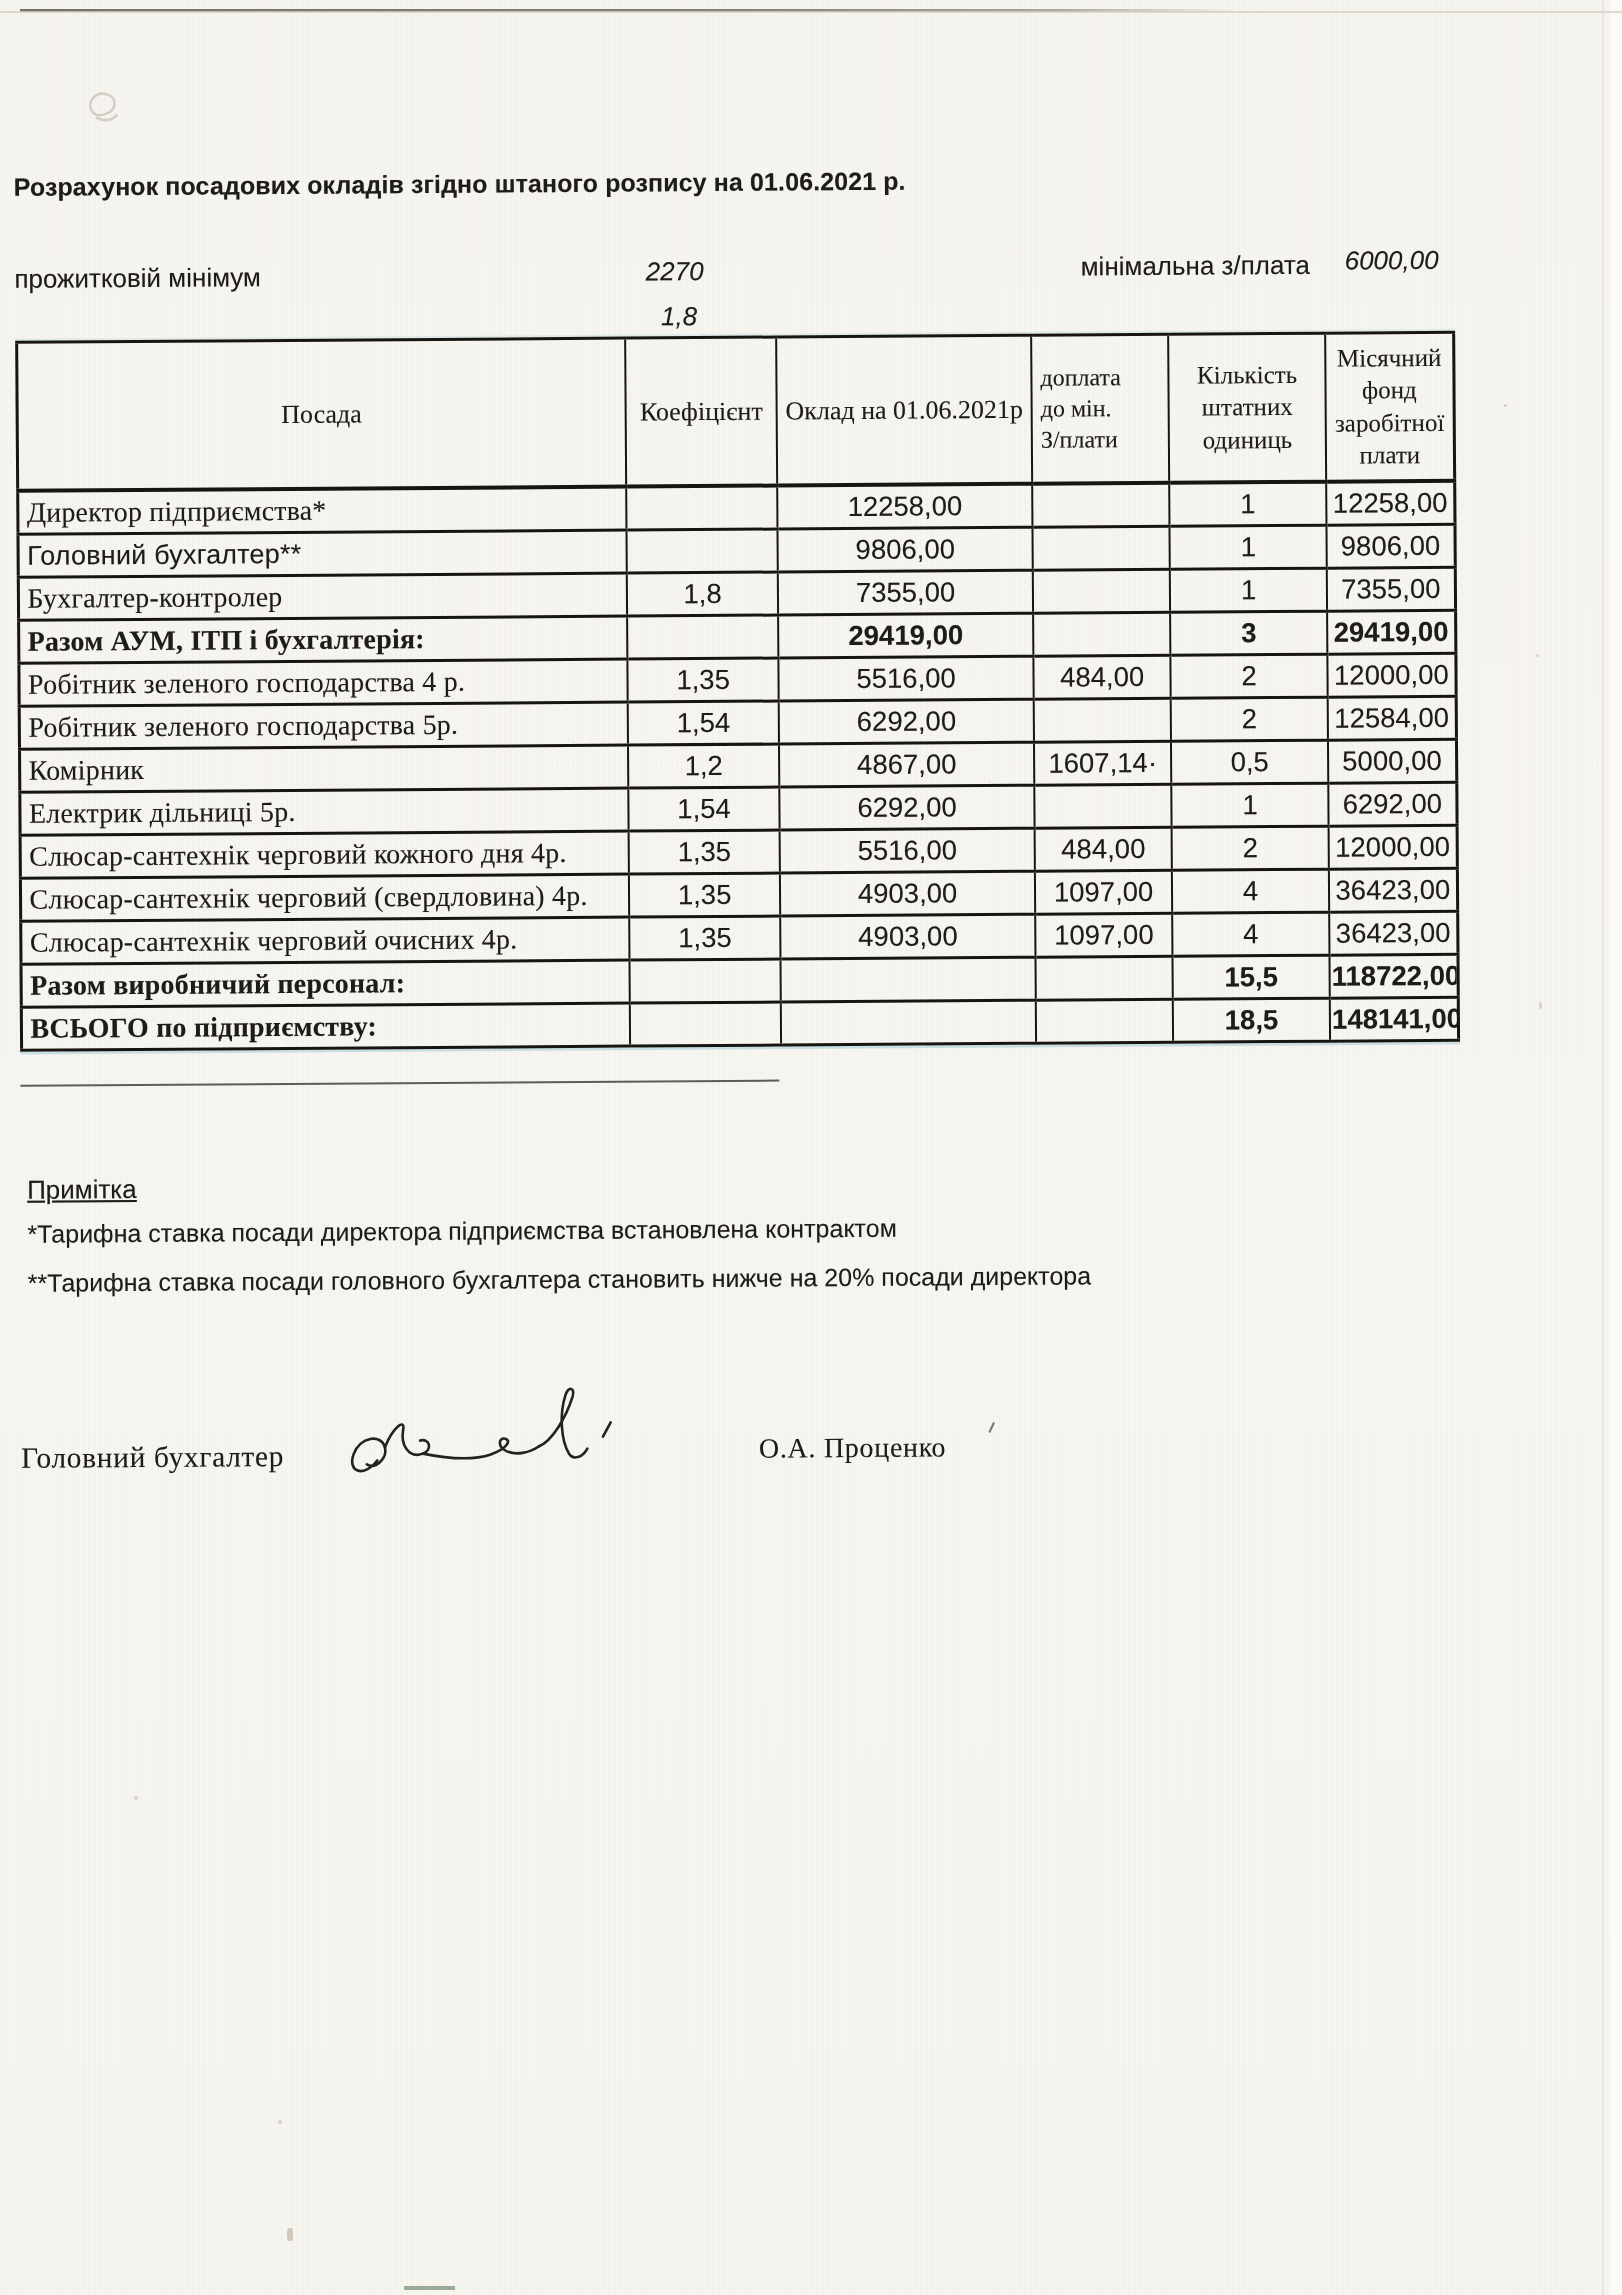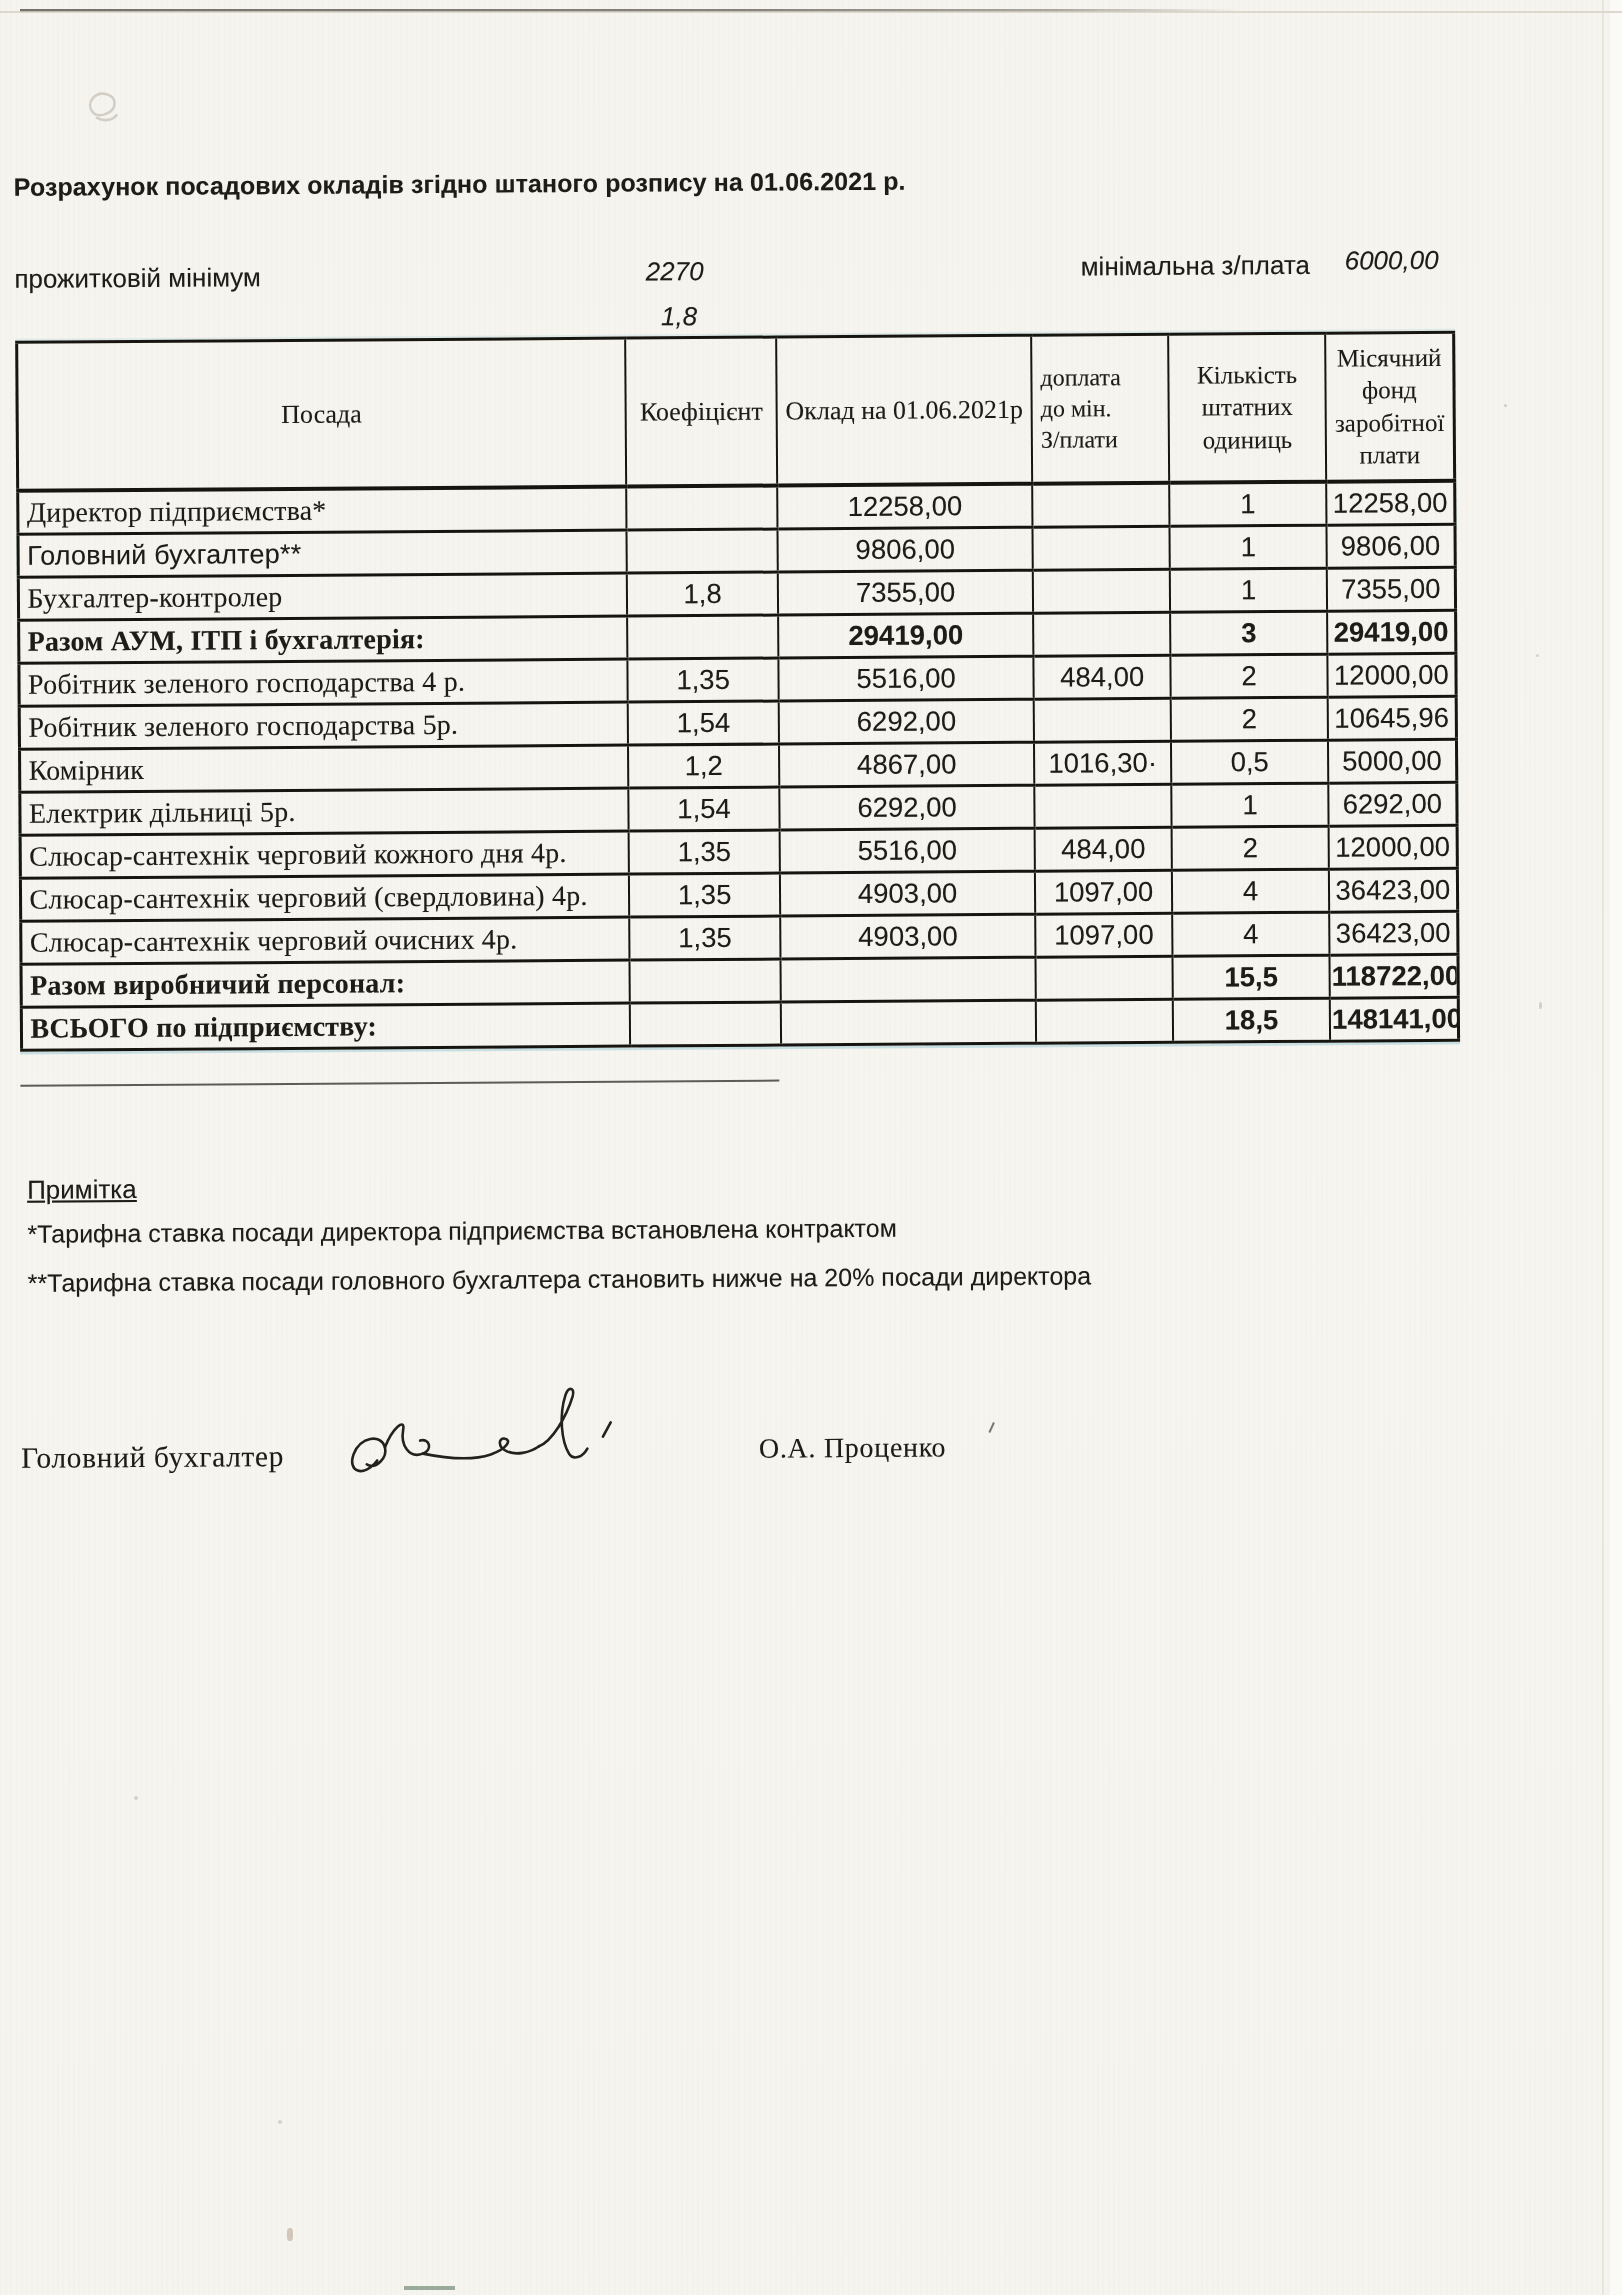--- a/index.html
+++ b/index.html
@@ -156,27 +156,27 @@
             <td class="c-add">484,00</td>
             <td class="c-units">2</td>
             <td class="c-fund">12000,00</td>
           </tr>
           <tr class="">
             <td class="c-label">Робітник зеленого господарства 5р.</td>
             <td class="c-coef">1,54</td>
             <td class="c-salary">6292,00</td>
             <td class="c-add"></td>
             <td class="c-units">2</td>
-            <td class="c-fund">10645,96</td>
+            <td class="c-fund">12584,00</td>
           </tr>
           <tr class="">
             <td class="c-label">Комірник</td>
             <td class="c-coef">1,2</td>
             <td class="c-salary">4867,00</td>
-            <td class="c-add">1016,30·</td>
+            <td class="c-add">1607,14·</td>
             <td class="c-units">0,5</td>
             <td class="c-fund">5000,00</td>
           </tr>
           <tr class="">
             <td class="c-label">Електрик дільниці 5р.</td>
             <td class="c-coef">1,54</td>
             <td class="c-salary">6292,00</td>
             <td class="c-add"></td>
             <td class="c-units">1</td>
             <td class="c-fund">6292,00</td>

